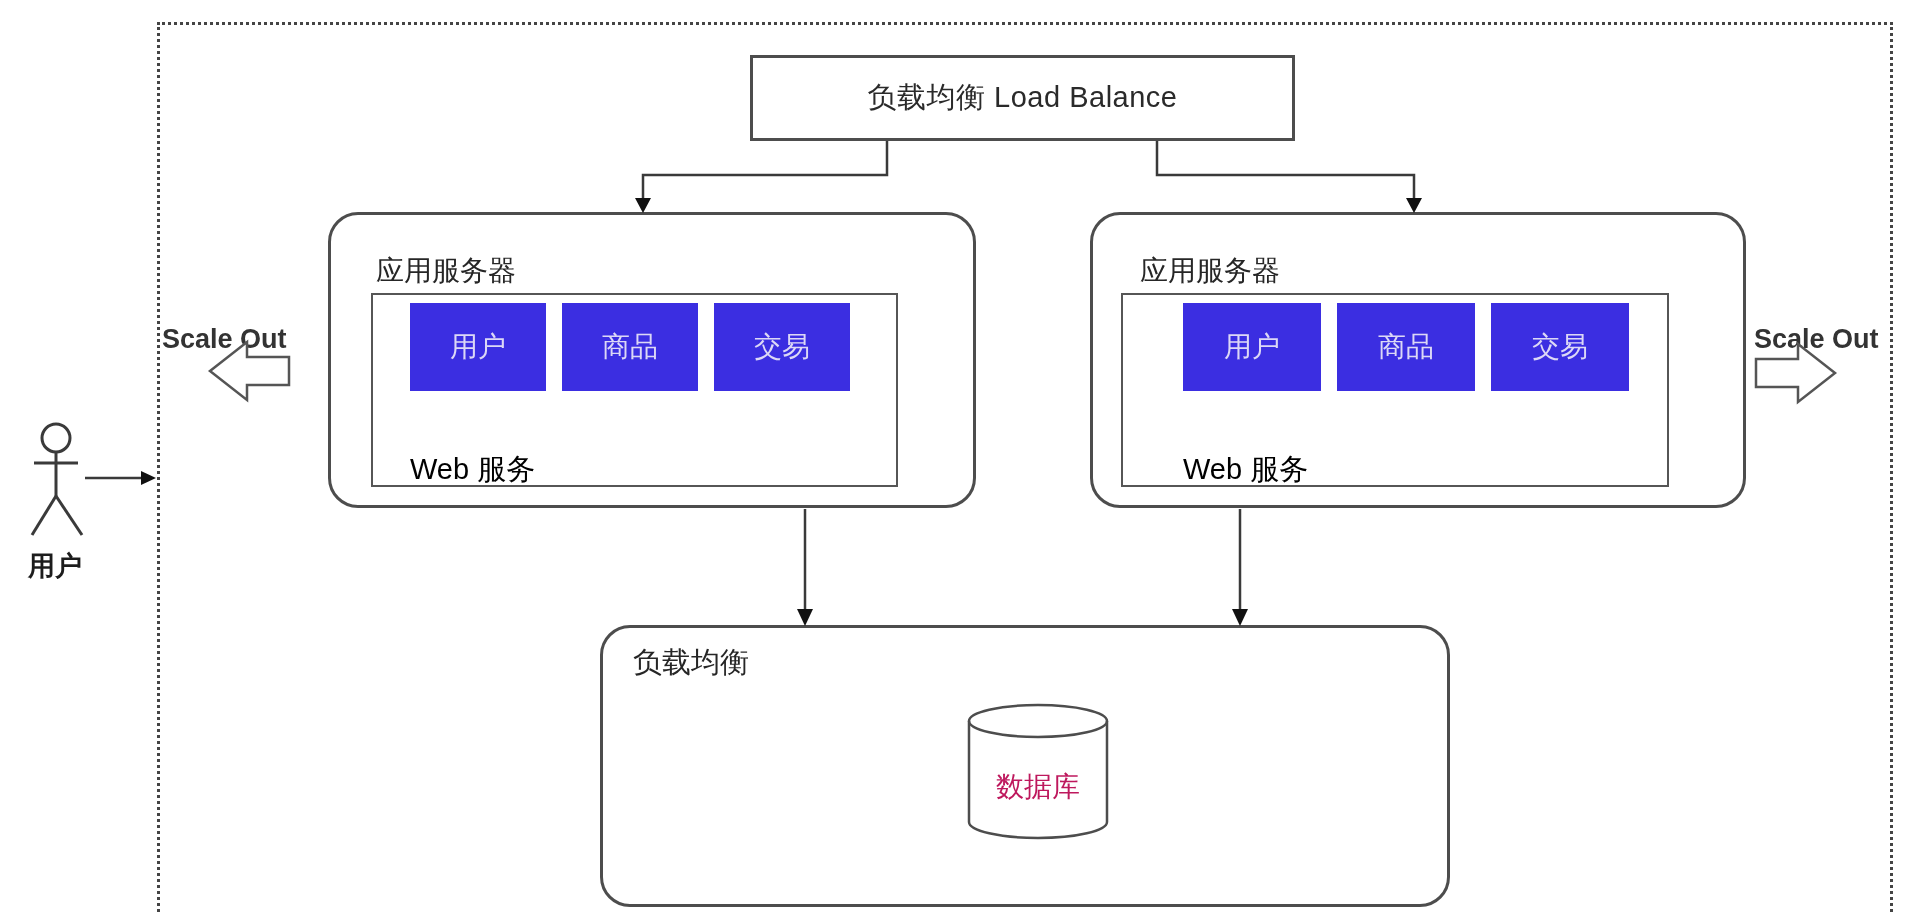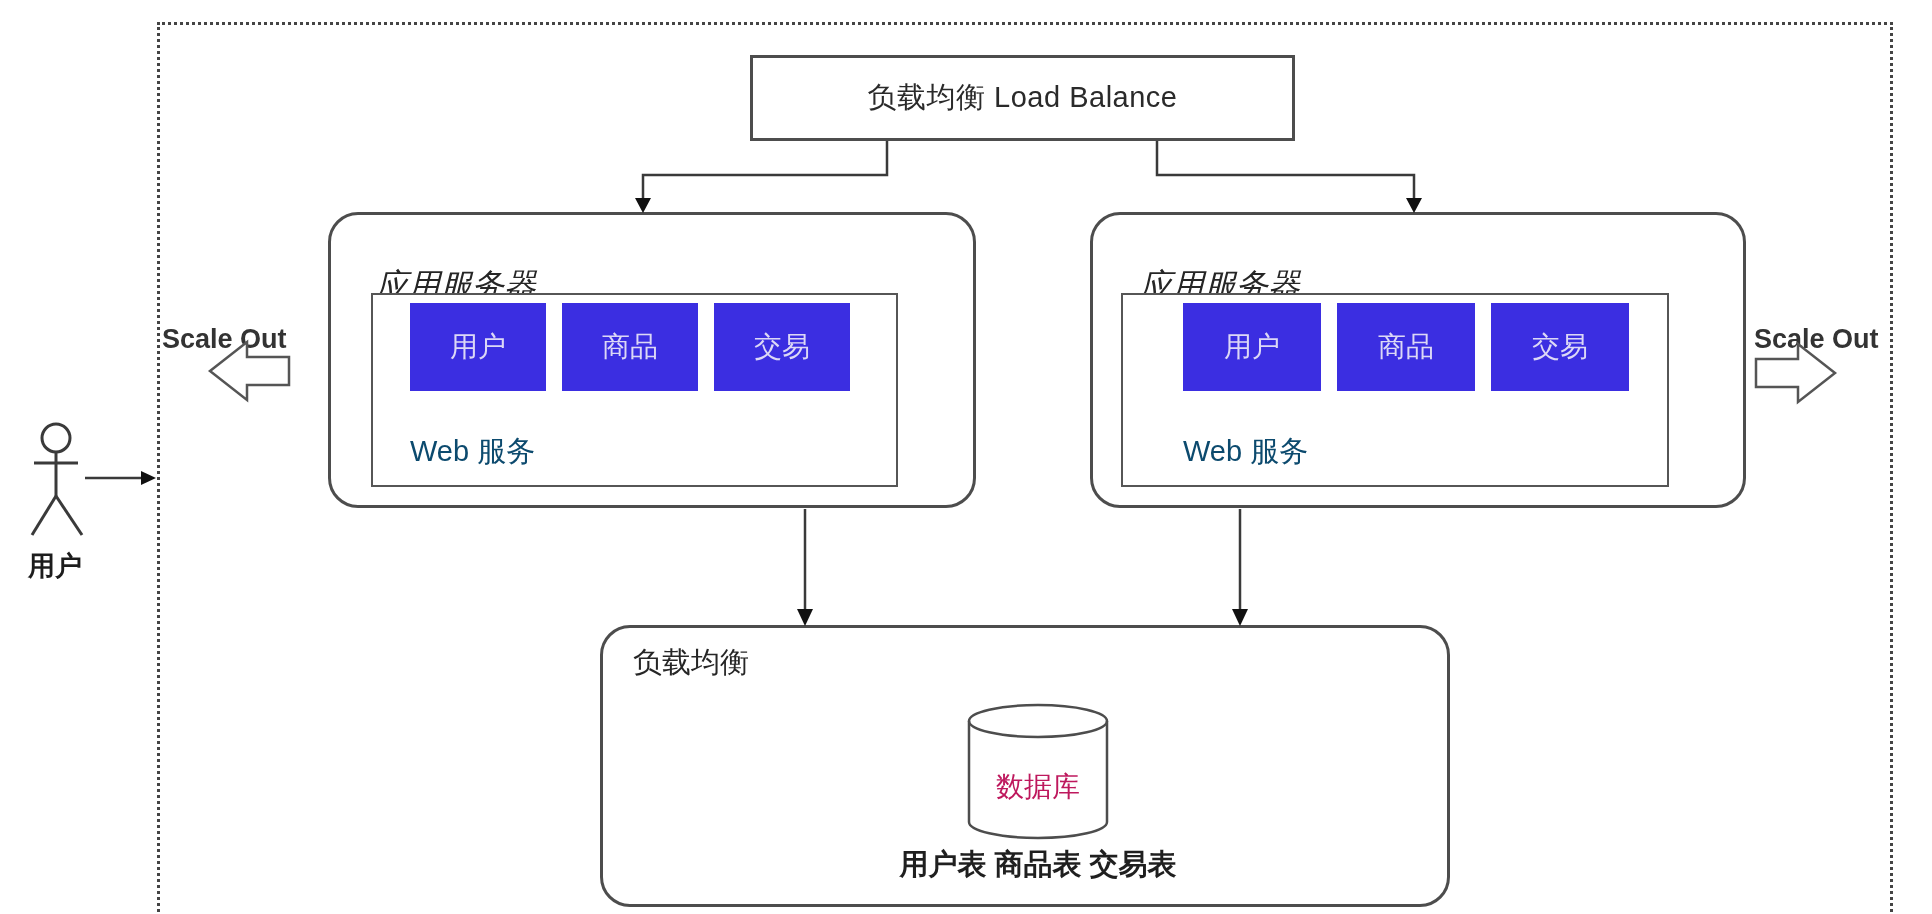--- a/index.html
+++ b/index.html
@@ -47,37 +47,37 @@
     top: 212px; height: 296px; width: 648px;
     background: #fff;
     border: 3px solid var(--line-gray);
     border-radius: 30px;
     box-sizing: border-box;
   }
   .app-box.left { left: 328px; }
   .app-box.right { left: 1090px; width: 656px; }
 
   .app-label {
-    position: absolute; top: 264px;
-    font-size: 32px; color: #262626; font-weight: 500; font-style: italic;
+    position: absolute; top: 252px;
+    font-size: 28px; color: #262626; font-weight: 500;
   }
 
   .web-box {
     position: absolute;
     top: 293px; height: 194px;
     background: #fff;
     border: 2.5px solid #565656;
     box-sizing: border-box;
   }
   .web-box.left { left: 371px; width: 527px; }
   .web-box.right { left: 1121px; width: 548px; }
 
   .web-label {
-    position: absolute; top: 432px;
-    font-size: 29px; color: #0c4a6e; font-weight: 500;
+    position: absolute; top: 450px;
+    font-size: 29px; color: #000000; font-weight: 500;
   }
 
   .module {
     position: absolute;
     top: 303px; height: 88px;
     background: var(--module-blue);
     color: #dcd8f6;
     display: flex; align-items: center; justify-content: center;
     font-size: 28px; font-weight: 500;
   }
@@ -148,21 +148,20 @@
   <div class="app-label" style="left:1140px;">应用服务器</div>
   <div class="web-box right"></div>
   <div class="module" style="left:1183px;width:138px;">用户</div>
   <div class="module" style="left:1337px;width:138px;">商品</div>
   <div class="module" style="left:1491px;width:138px;">交易</div>
   <div class="web-label" style="left:1183px;">Web 服务</div>
 
   <div class="storage-box"></div>
   <div class="storage-label">负载均衡</div>
   <div class="db-label">数据库</div>
-  <div class="tables-label">用户表 商品表 交易表</div>
 
   <div class="scale-out left">Scale Out</div>
   <div class="scale-out right">Scale Out</div>
 
   <div class="user-label">用户</div>
 
   <svg class="overlay" width="1932" height="914" viewBox="0 0 1932 914">
 
     <g>
       <polyline points="887,141 887,175 643,175 643,203" fill="none" stroke="#3a3a3a" stroke-width="2.5"></polyline>

